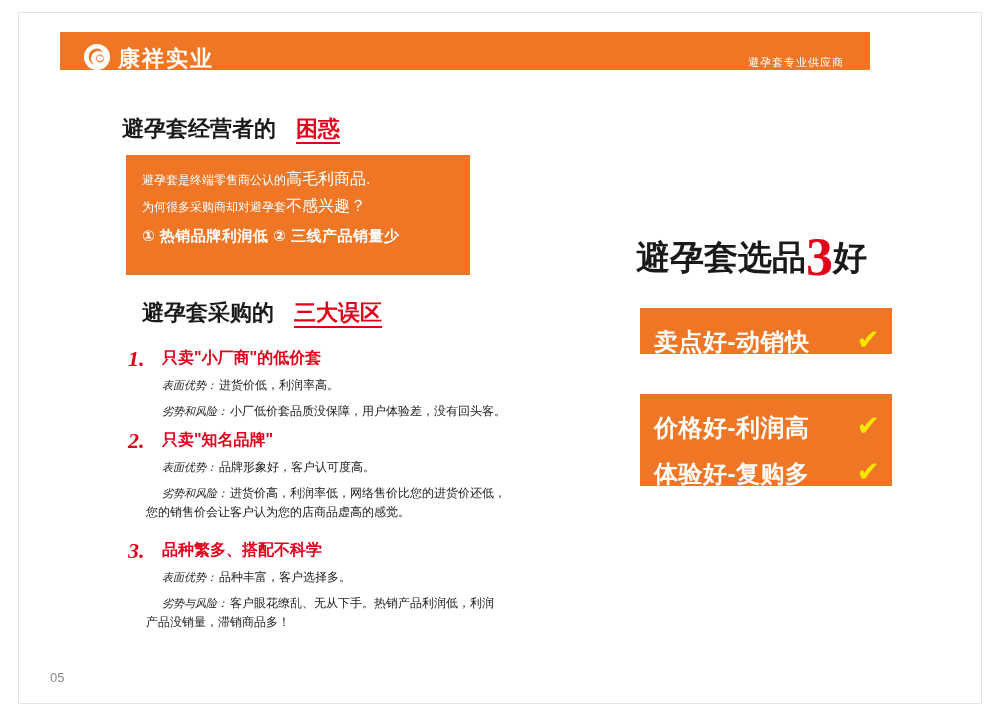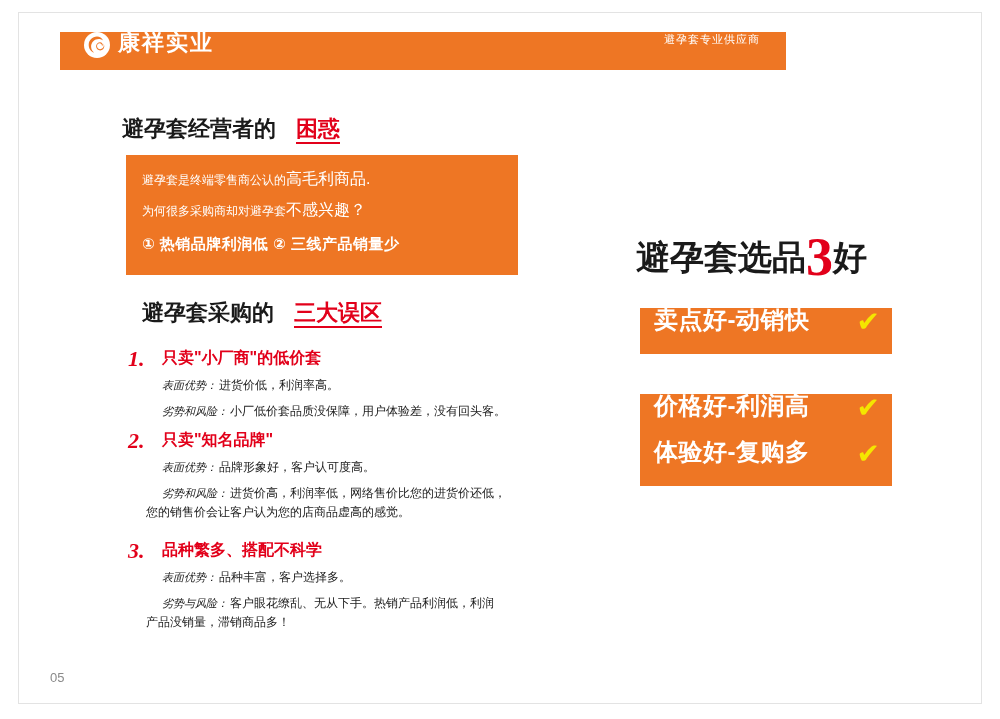--- a/index.html
+++ b/index.html
@@ -15,23 +15,23 @@
     position:absolute;left:0;top:0;width:1000px;height:719px;
     background:#ffffff;
   }
   .page-border{
     position:absolute;left:18px;top:12px;width:964px;height:692px;
     border:1px solid #e3e3e3;
     box-sizing:border-box;
   }
   
   .header{
-    position:absolute;left:60px;top:32px;width:726px;height:38px;
+    position:absolute;left:60px;top:32px;width:810px;height:38px;
     background:#ee7624;
-    display:flex;align-items:flex-start;
+    display:flex;align-items:flex-end;
   }
   .logo-mark{
     width:26px;height:26px;margin-left:24px;margin-right:8px;
     border-radius:50%;
     background:#ffffff;
     position:relative;
     flex:none;
   }
   .logo-mark .swirl{
     position:absolute;left:50%;top:50%;
@@ -60,29 +60,29 @@
     border-bottom:2px solid #e2001a;
     padding-bottom:1px;
     margin-left:20px;
   }
   #title-confusion{left:122px;top:114px;}
   #title-mistakes{left:142px;top:298px;}
   #title-mistakes .em{color:#e2001a;}
 
   
   .callout{
-    position:absolute;left:126px;top:155px;width:392px;height:120px;
+    position:absolute;left:126px;top:155px;width:344px;height:120px;
     background:#ee7624;
     color:#ffffff;
     box-sizing:border-box;
     padding:14px 10px 0 16px;
   }
   .callout .l1{font-size:12px;line-height:20px;}
   .callout .l1 .big{font-size:16px;}
-  .callout .l2{font-size:12px;line-height:27px;margin-top:6px;}
+  .callout .l2{font-size:12px;line-height:20px;margin-top:6px;}
   .callout .l2 .big{font-size:16px;}
   .callout .l3{font-size:15px;font-weight:bold;margin-top:10px;letter-spacing:0.5px;}
 
   
   .item{position:absolute;left:128px;width:480px;}
   .item .num{
     position:absolute;left:0;top:-2px;
     color:#e2001a;font-size:22px;font-weight:bold;font-style:italic;
     font-family:"Liberation Serif",serif;
   }
@@ -116,21 +116,21 @@
     color:#e2001a;
     font-size:54px;
     font-family:"Liberation Serif",serif;
     font-weight:bold;
     line-height:1;
     vertical-align:-6px;
   }
   .pill{
     position:absolute;left:640px;width:252px;height:46px;
     background:#ee7624;
-    display:flex;align-items:flex-start;
+    display:flex;align-items:flex-end;
     box-sizing:border-box;padding-left:14px;
   }
   .pill .txt{
     color:#ffffff;font-size:24px;font-weight:bold;letter-spacing:0.5px;
     line-height:1;
   }
   .pill .tick{
     margin-left:auto;margin-right:12px;
     color:#f4e600;font-size:28px;font-weight:bold;line-height:1;
   }

